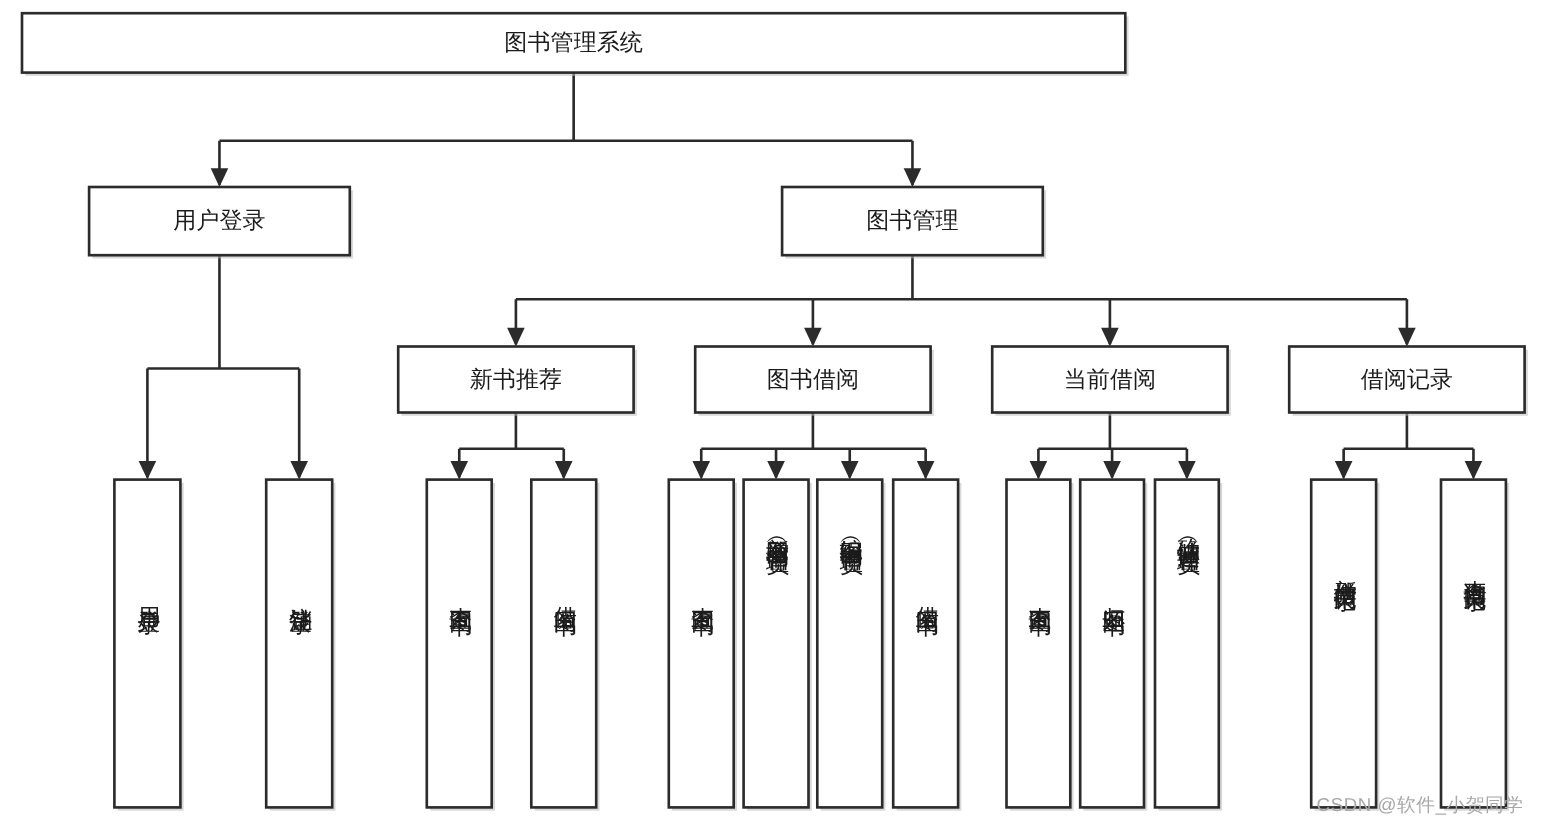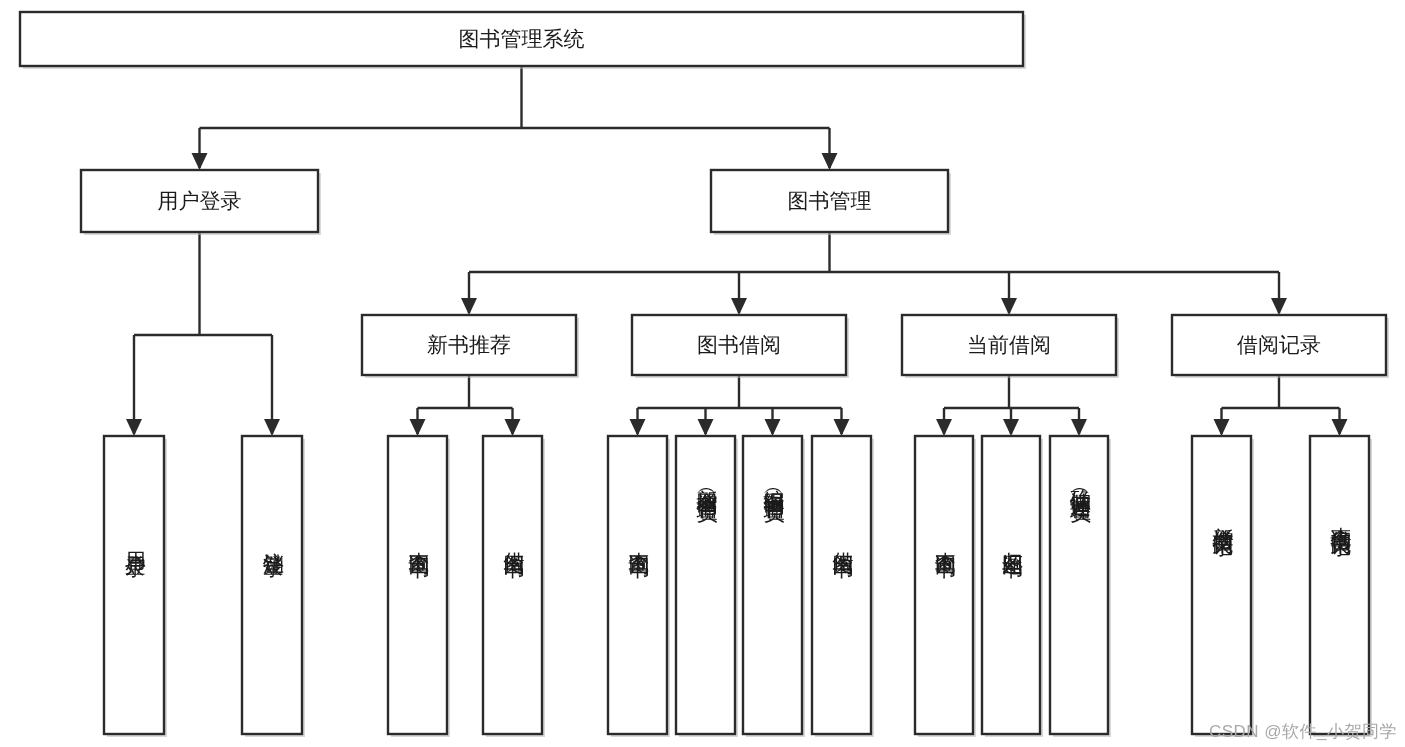--- a/index.html
+++ b/index.html
@@ -55,21 +55,21 @@
     dominant-baseline: middle;
   }
   .node-label.vertical {
     font-size: 21px;
     writing-mode: vertical-rl;
     text-orientation: upright;
     letter-spacing: 2px;
   }
   .watermark {
     position: absolute;
-    right: 8px;
+    right: 20px;
     bottom: 4px;
     font-family: "Liberation Sans", "DejaVu Sans", sans-serif;
     font-size: 17px;
     color: #a8a8a8;
     white-space: nowrap;
     letter-spacing: .5px;
     pointer-events: none;
   }
 </style>
 </head>

